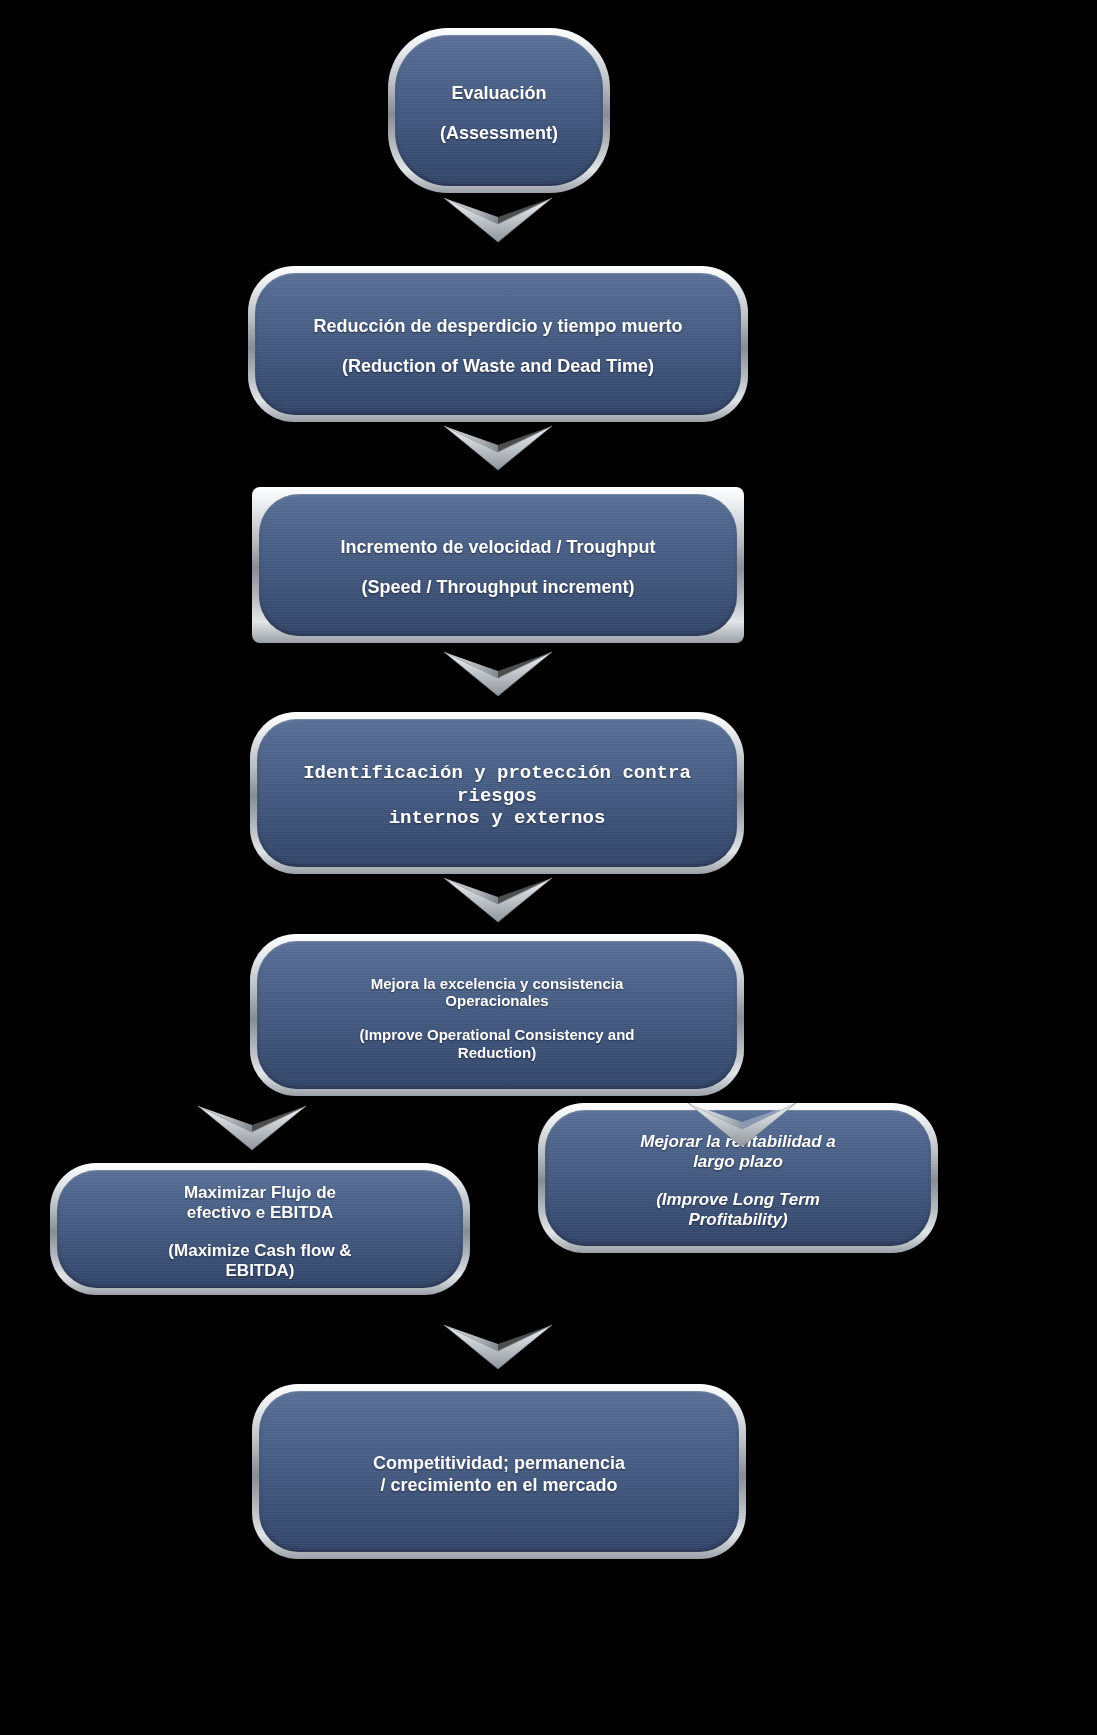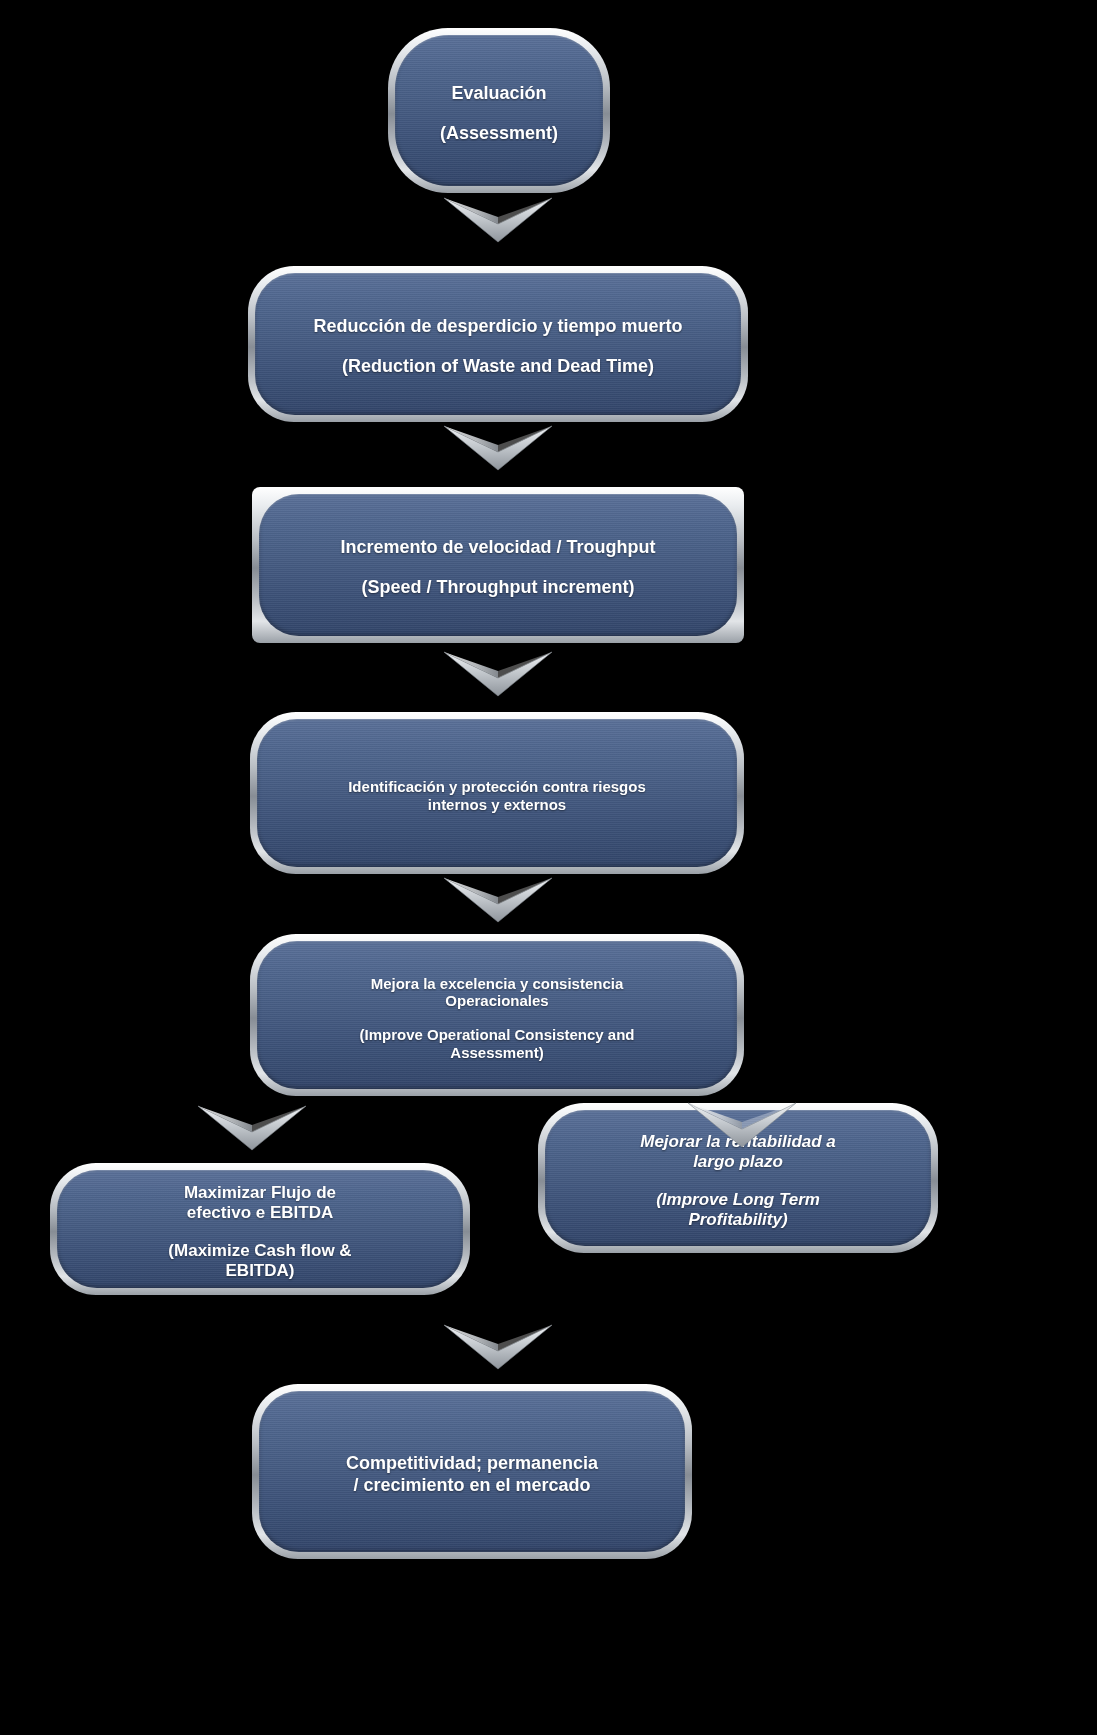--- a/index.html
+++ b/index.html
@@ -249,48 +249,48 @@
         <div class="line-en">(Reduction of Waste and Dead Time)</div>
       </div>
     </div>
     <div class="node" style="left: 252px; top: 487px; width: 492px; height: 156px; border-radius: 8px;">
       <div class="node-inner" style="font-size: 18px;">
         <div class="line-es">Incremento de velocidad / Troughput</div>
         <div class="line-en">(Speed / Throughput increment)</div>
       </div>
     </div>
     <div class="node" style="left: 250px; top: 712px; width: 494px; height: 162px;">
-      <div class="node-inner" style="font-size: 15px;">
+      <div class="node-inner" style="font-size: 19px; font-family: Liberation Mono, monospace;">
         <div class="line-es">Identificación y protección contra riesgos
 internos y externos</div>
       </div>
     </div>
     <div class="node" style="left: 250px; top: 934px; width: 494px; height: 162px;">
       <div class="node-inner" style="font-size: 15px;">
         <div class="line-es">Mejora la excelencia y consistencia
 Operacionales</div>
         <div class="line-en">(Improve Operational Consistency and
-Assessment)</div>
+Reduction)</div>
       </div>
     </div>
     <div class="node" style="left: 50px; top: 1163px; width: 420px; height: 132px;">
       <div class="node-inner" style="font-size: 17px;">
         <div class="line-es">Maximizar Flujo de
 efectivo e EBITDA</div>
         <div class="line-en">(Maximize Cash flow &amp;
 EBITDA)</div>
       </div>
     </div>
     <div class="node" style="left: 538px; top: 1103px; width: 400px; height: 150px; font-style: italic;">
       <div class="node-inner" style="font-size: 17px;">
         <div class="line-es">Mejorar la rentabilidad a
 largo plazo</div>
         <div class="line-en">(Improve Long Term
 Profitability)</div>
       </div>
     </div>
-    <div class="node" style="left: 252px; top: 1384px; width: 440px; height: 175px;">
+    <div class="node" style="left: 252px; top: 1384px; width: 494px; height: 175px;">
       <div class="node-inner" style="font-size: 18px;">
         <div class="line-es">Competitividad; permanencia
 / crecimiento en el mercado</div>
       </div>
     </div>
   </div>
 
 </body></html>

